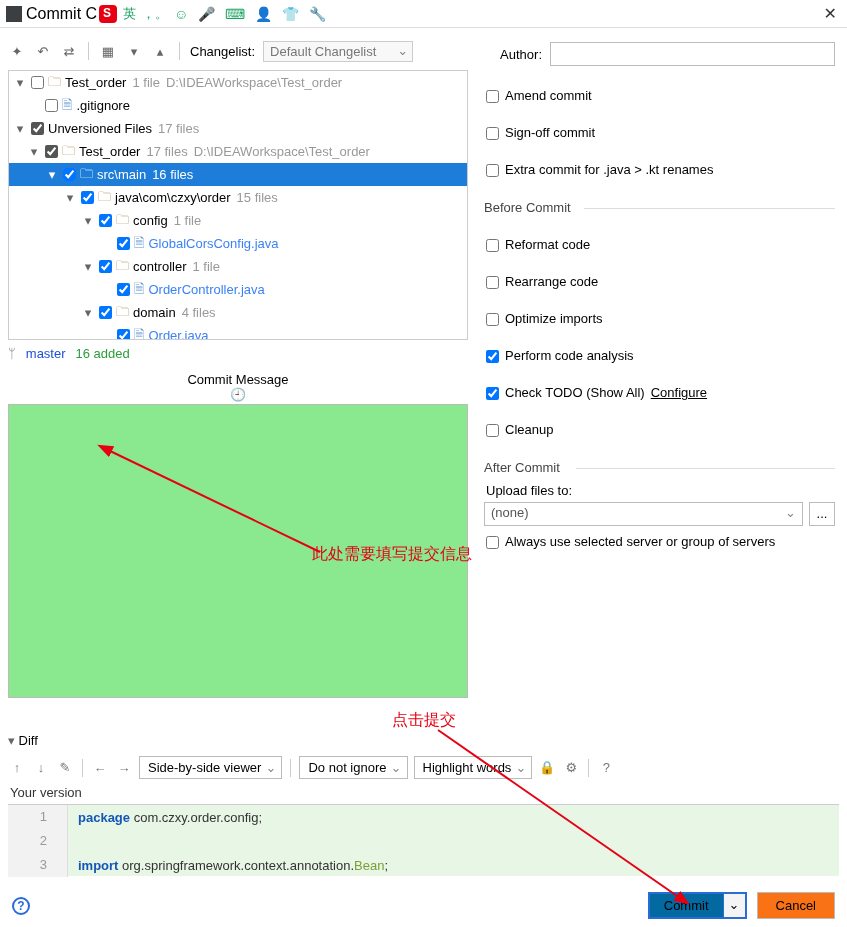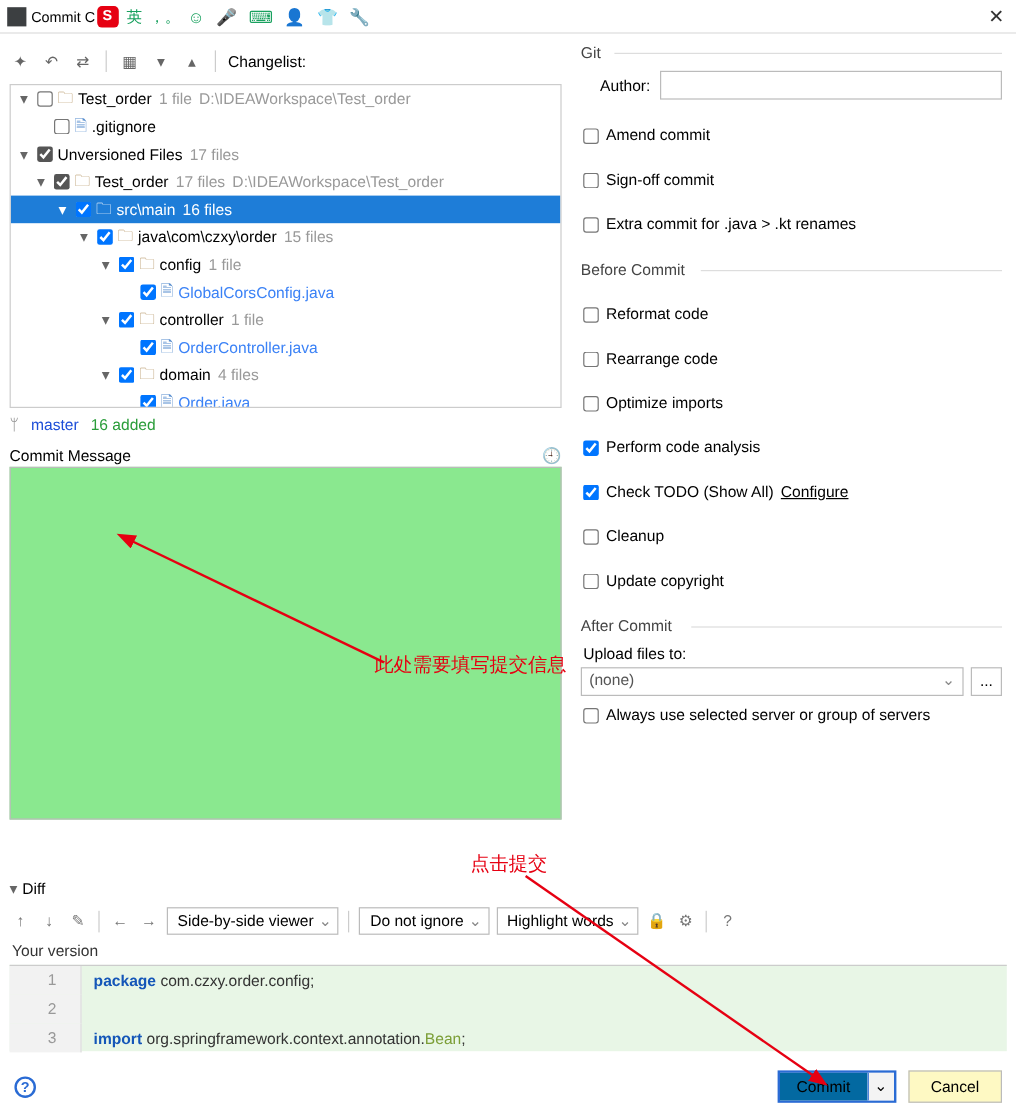--- a/index.html
+++ b/index.html
@@ -1,21 +1,21 @@
 <!DOCTYPE html>
 <html><head>
 <meta charset="utf-8">
 <style>
 * { box-sizing: border-box; margin: 0; padding: 0; font-family: "Segoe UI", Arial, sans-serif; font-size: 13px; }
 body { background: #fff; width: 847px; height: 927px; position: relative; overflow: hidden; }
 
 
 .titlebar { height: 28px; display: flex; align-items: center; padding: 0 6px; border-bottom: 1px solid #ddd; position: relative; }
 .titlebar .app-icon { width: 16px; height: 16px; background: #3c3f41; display: inline-block; margin-right: 4px; }
-.titlebar .title { font-size: 12px; }
+.titlebar .title { font-size: 16px; }
 .titlebar .ime-block { display: flex; align-items: center; gap: 6px; margin-left: 2px; }
 .titlebar .ime-badge { width: 18px; height: 18px; background: #e60012; border-radius: 4px; position: relative; }
 .titlebar .ime-badge::after { content:"S"; color:#fff; font-weight:bold; font-size:12px; position:absolute; left:4px; top:1px; }
 .titlebar .ime-text { color:#19a15f; font-size:13px; }
 .titlebar .ime-icons span { color:#19a15f; margin-right:6px; font-size:14px; }
 .titlebar .close { position:absolute; right:10px; top:4px; font-size:16px; color:#333; cursor:pointer; }
 
 
 .main { display:flex; height: 700px; }
 .left-col { width: 476px; padding: 8px 8px 0 8px; display:flex; flex-direction:column; }
@@ -41,21 +41,21 @@
 .tree-row.sel { background:#1e7dd8; color:#fff; }
 .tree-row.sel .name, .tree-row.sel .count, .tree-row.sel .fold, .tree-row.sel .exp { color:#fff; }
 .tree-row .name.red { color:#3b82f6; }
 .ind1{padding-left:18px}.ind2{padding-left:36px}.ind3{padding-left:54px}.ind4{padding-left:72px}.ind5{padding-left:90px}
 
 .branch-row { display:flex; align-items:center; gap:10px; height:22px; margin-top:2px; }
 .branch-row .branch-ic { color:#888; }
 .branch-row .branch { color:#1d4ed8; }
 .branch-row .added { color:#2a9d3a; }
 
-.commit-msg-header { display:flex; align-items:center; justify-content:space-between; margin-top:8px; }
+.commit-msg-header { display:flex; align-items:center; justify-content:space-between; margin-top:8px;flex-direction:column; }
 .commit-msg-header .clock { color:#999; }
 .commit-msg-box { border:1px solid #bbb; background:#8ae88f; height:294px; margin-top:2px; position:relative; }
 
 
 .section-title { color:#444; margin-bottom:8px; position:relative; }
 .section-title::after { content:""; position:absolute; left:28px; right:0; top:50%; border-top:1px solid #ddd; }
 .section-title.git::after{ left:28px; }
 .section-title.bc::after{ left:100px; }
 .section-title.ac::after{ left:92px; }
 .field-row { display:flex; align-items:center; margin:6px 0; }
@@ -87,21 +87,21 @@
 .pkg { color:#333; }
 .cls { color:#7b9e36; }
 
 
 .bottom-bar { position:absolute; bottom:8px; left:0; right:0; display:flex; align-items:center; padding:0 12px; }
 .bottom-bar .help { width:18px; height:18px; border-radius:50%; border:2px solid #2a6bd4; color:#2a6bd4; text-align:center; line-height:15px; font-size:12px; font-weight:bold; }
 .bottom-bar .spacer { flex:1; }
 .split-btn { display:flex; border:2px solid #2a6bd4; }
 .split-btn .main-b { padding:4px 14px; background:#0369a1; }
 .split-btn .arrow-b { width:22px; text-align:center; border-left:1px solid #2a6bd4; background:#f4f4f4; line-height:22px; }
-.cancel-btn { border:1px solid #bbb; padding:5px 18px; margin-left:10px; background:#fef9c3; }
+.cancel-btn { border:1px solid #bbb; padding:5px 18px; margin-left:10px; background:#f97316; }
 
 
 .anno { position:absolute; color:#e60012; font-size:16px; font-weight:500; pointer-events:none; }
 .arrow-svg { position:absolute; pointer-events:none; }
 </style>
 </head>
 <body>
 
 <div class="titlebar">
   <span class="app-icon"></span>
@@ -128,20 +128,21 @@
     <div class="tool-row">
       <span class="icon-btn">✦</span>
       <span class="icon-btn">↶</span>
       <span class="icon-btn">⇄</span>
       <span class="sep"></span>
       <span class="icon-btn">▦</span>
       <span class="icon-btn">▾</span>
       <span class="icon-btn">▴</span>
       <span class="sep"></span>
       <span>Changelist:</span>
+      <div class="changelist-dd"><span>Default Changelist</span></div>
     </div>
 
     <div class="tree">
       <div class="tree-row">
           <span class="exp">▾</span>
           <input type="checkbox" class="chk" style="">
           <span class="fold">🗀</span>
           <span class="name">Test_order</span>
           <span class="count">1 file</span>
           <span class="path">D:\IDEAWorkspace\Test_order</span>
@@ -228,21 +229,20 @@
     </div>
 
     <div class="commit-msg-header">
       <span>Commit Message</span>
       <span class="clock">🕘</span>
     </div>
     <div class="commit-msg-box"></div>
   </div>
 
   <div class="right-col">
-    <div class="section-title git">Git</div>
     <div class="field-row">
       <span class="label">Author:</span>
       <input type="text" style="">
     </div>
     <div class="chk-row">
         <input type="checkbox" style="">
         <span>Amend commit</span>
       </div>
     <div class="chk-row">
         <input type="checkbox" style="">
@@ -272,24 +272,20 @@
         <span>Perform code analysis</span>
       </div>
     <div class="chk-row">
         <input type="checkbox" checked="" style="">
         <span>Check TODO (Show All)</span>
         <a href="#" class="link">Configure</a>
       </div>
     <div class="chk-row">
         <input type="checkbox" style="">
         <span>Cleanup</span>
-      </div>
-    <div class="chk-row">
-        <input type="checkbox" style="">
-        <span>Update copyright</span>
       </div>
 
     <div style="height:18px"></div>
     <div class="section-title ac">After Commit</div>
     <div class="upload-label">Upload files to:</div>
     <div class="upload-row">
       <div class="dd"><span>(none)</span></div>
       <div class="more">...</div>
     </div>
     <div class="chk-row" style="margin-top:8px">

